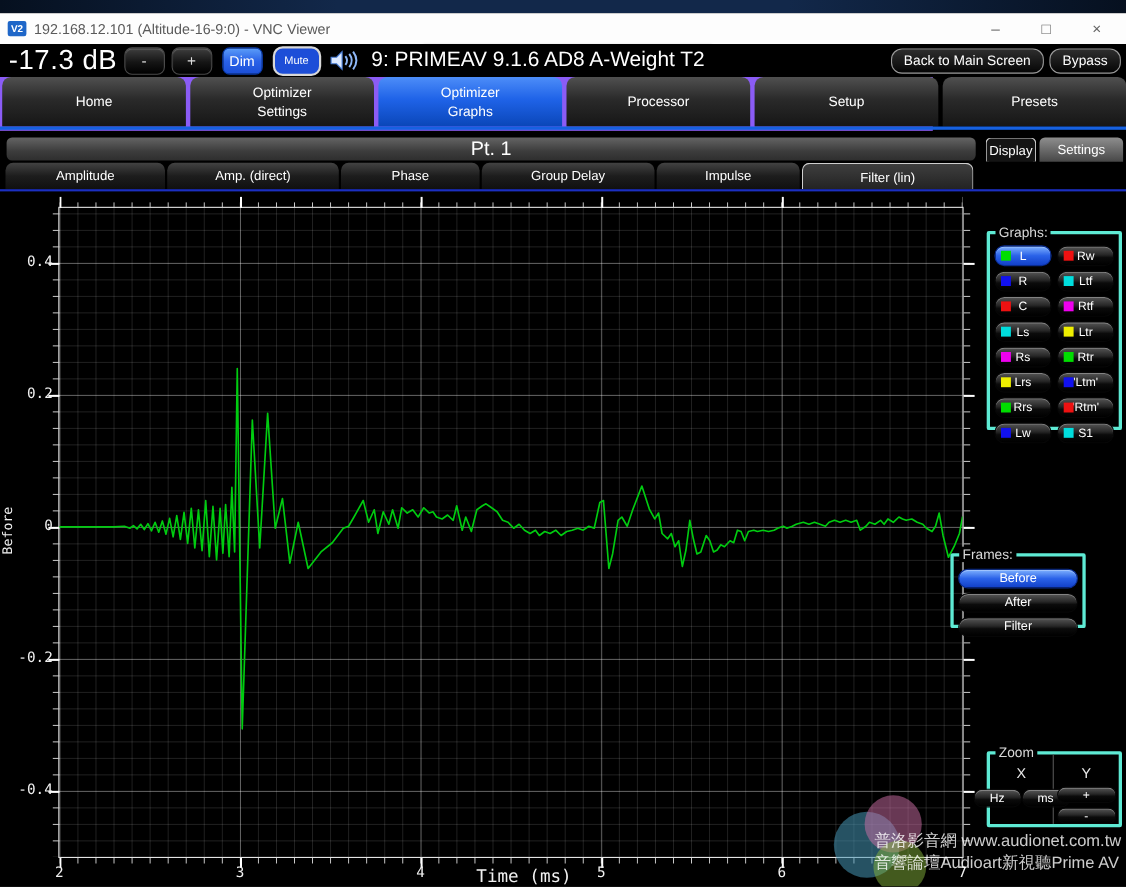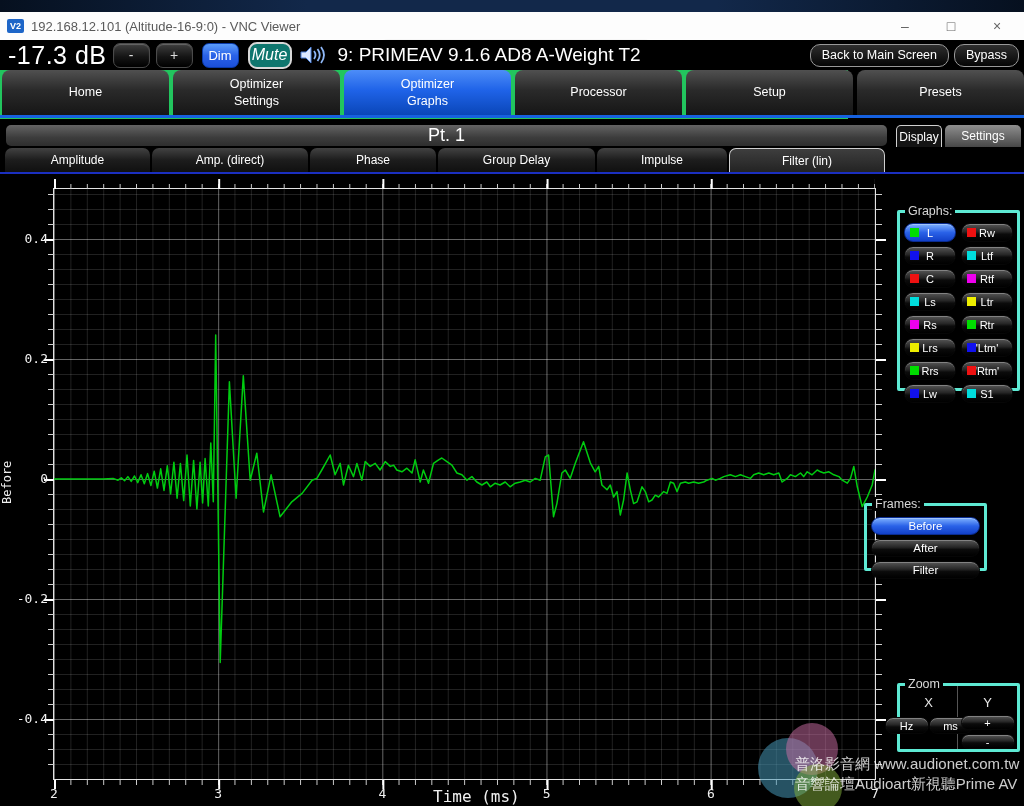--- a/index.html
+++ b/index.html
@@ -22,27 +22,27 @@
   .topbar{position:absolute;left:0;top:40px;width:1024px;height:30px;background:#000;
     display:flex;align-items:center;}
   .vol-display{margin-left:8px;color:#fff;font-size:25px;letter-spacing:.5px;white-space:nowrap;}
   .btn-sq{width:35px;height:23px;margin-left:6px;border-radius:7px;border:1px solid #4a4a4a;
     background:linear-gradient(#3e3e3e,#151515 55%,#000);color:#ddd;font-size:14px;
     display:flex;align-items:center;justify-content:center;box-shadow:inset 0 1px 1px rgba(255,255,255,.22);}
   .btn-dim{width:35px;height:23px;margin-left:9px;border-radius:7px;border:1px solid #0a3aa8;
     background:linear-gradient(#5b9cf8,#2a62e8 50%,#1b4fd8);color:#fff;font-size:13px;
     display:flex;align-items:center;justify-content:center;}
   .btn-mute{width:40px;height:23px;margin-left:9px;border-radius:9px;border:2px solid #d8d8d8;
-    background:#0f766e;color:#fff;font-size:16px;display:flex;align-items:center;justify-content:center;font-style:italic;}
+    background:#1d4ed8;color:#fff;font-size:10px;display:flex;align-items:center;justify-content:center;}
   .spk{margin-left:8px;display:flex;align-items:center;}
   .preset-title{margin-left:12px;color:#fff;font-size:19px;white-space:nowrap;}
   .btn-top-r{height:21px;border-radius:10px;border:1px solid #999;color:#fff;font-size:12.5px;
     background:linear-gradient(#2e2e2e,#050505);display:flex;align-items:center;padding:0 11px;margin-right:5px;}
   
-  .main-tabs{position:absolute;left:0;top:70px;width:848px;height:49px;background:#22c55e;}
+  .main-tabs{position:absolute;left:0;top:70px;width:848px;height:49px;background:#8b5cf6;}
   .main-tab-row{position:absolute;left:2px;top:0;display:flex;gap:4px;}
   .main-tab{width:167px;height:45px;border-radius:8px 8px 0 0;
     background:linear-gradient(#505050,#2a2a2a 45%,#161616);color:#fff;font-size:12.5px;
     display:flex;align-items:center;justify-content:center;text-align:center;}
   .main-tab span{white-space:pre-line;line-height:1.3;}
   .main-tab.active{background:linear-gradient(#4d8df8,#1f63e8 45%,#0a46b8);}
   .main-underline{position:absolute;left:0;bottom:1px;width:1024px;height:3px;background:#1661e0;}
   
   .content{position:absolute;left:0;top:119px;width:1024px;height:687px;background:#000;}
   .pt-bar{position:absolute;left:6px;top:6px;width:881px;height:21px;border-radius:5px;

